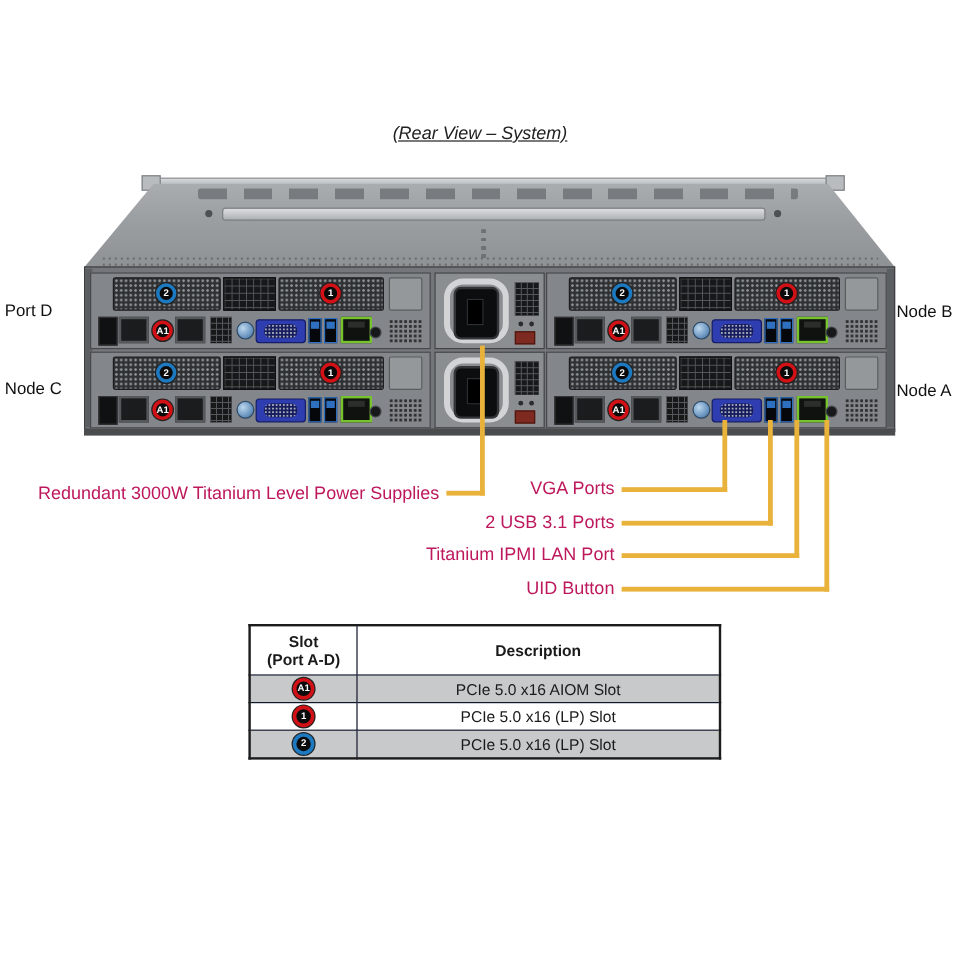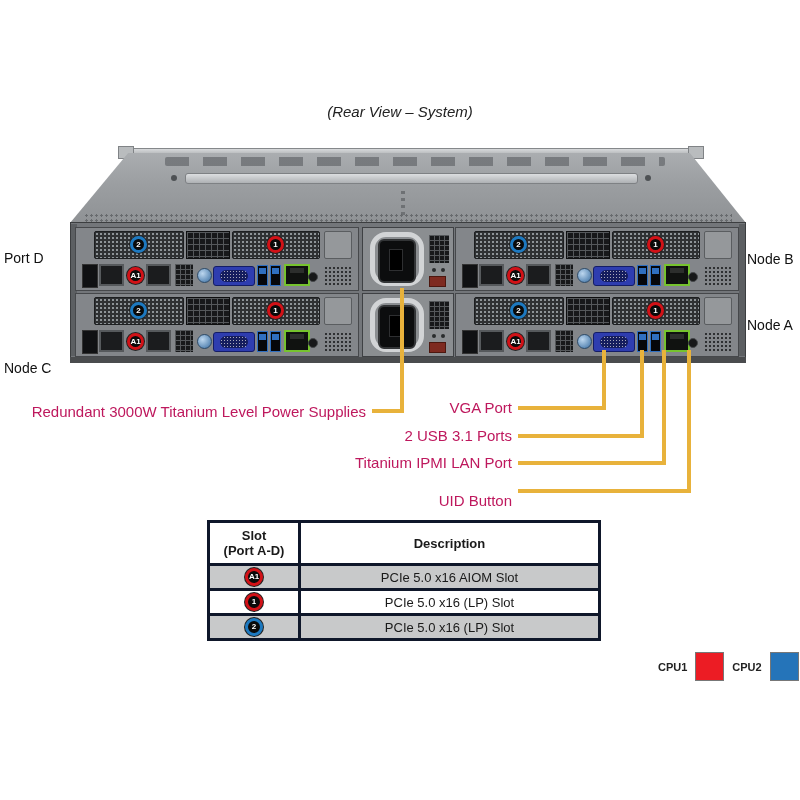--- a/index.html
+++ b/index.html
@@ -5,21 +5,21 @@
   :root{
     --callout-line:#E8B23B; --badge-red:#D21117; --badge-blue:#1D79C0;
     --lan-green:#76C32E; --table-row-gray:#C8C9CA;
   }
   html,body{margin:0;padding:0;background:#fff;}
   .canvas{position:relative;width:800px;height:800px;background:#fff;overflow:hidden;
           font-family:"Liberation Sans",sans-serif;color:#1a1a1a;}
   .abs{position:absolute;}
 
   
-  .title{left:0;right:0;top:103px;text-align:center;font-size:15px;font-style:italic;color:#222;}
+  .title{left:0;right:0;top:103px;text-align:center;font-size:15px;font-style:italic;color:#222;text-decoration:underline;}
 
   
   .nodelabel{font-size:14px;color:#111;width:70px;}
 
   
   .rail{left:126px;top:148px;width:568px;height:7px;background:linear-gradient(#d7d9db,#a9acae);
         border:1px solid #85888b;}
   .rail-tab{top:146px;width:14px;height:11px;background:#b9bcbe;border:1px solid #808386;}
   .lid{left:70px;top:153px;width:676px;height:70px;
        clip-path:polygon(8.6% 0,91.7% 0,100% 100%,0 100%);
@@ -98,21 +98,21 @@
   .psu-led{position:absolute;top:40px;width:4px;height:4px;border-radius:50%;background:#2a2c2e;}
   .psu-latch{position:absolute;left:66px;top:48px;width:15px;height:9px;background:#7e2a20;border:1px solid #4d170f;}
 
   
   .cl{background:var(--callout-line);}
   .cl-label{font-size:15px;color:#be185d;white-space:nowrap;}
   .cl-right{right:288px;text-align:right;}
 
   
   .slot-table{left:207px;top:520px;width:394px;border-collapse:collapse;font-size:13px;}
-  .slot-table th,.slot-table td{border:3px solid #0f172a;padding:0;text-align:center;}
+  .slot-table th,.slot-table td{border:1px solid #0f172a;padding:0;text-align:center;}
   .slot-table{border:2px solid #1c1c1c;}
   .col-slot{width:88px;}
   .th-cell{height:40px;text-align:center;font-weight:bold;vertical-align:middle;background:#fff;}
   .row-gray td{background:var(--table-row-gray);}
   .row-white td{background:#fff;}
   .td-badge{height:22px;text-align:center;vertical-align:middle;}
   .td-badge .badge{margin:2px auto;width:12px;height:12px;}
   .td-desc{padding-left:10px;vertical-align:middle;}
 
   
@@ -121,21 +121,21 @@
   .lg-swatch{width:27px;height:27px;border:1px solid #777;}
 </style>
 </head>
 <body>
 
 <div class="canvas">
 
   <div class="abs title">(Rear View – System)</div>
 
   <div class="abs nodelabel" style="left:4px;top:250px;">Port D</div>
-  <div class="abs nodelabel" style="left:4px;top:315px;margin-top:45px;">Node C</div>
+  <div class="abs nodelabel" style="left:4px;top:315px;">Node C</div>
   <div class="abs nodelabel" style="left:747px;top:251px;">Node B</div>
   <div class="abs nodelabel" style="left:747px;top:317px;">Node A</div>
 
   <div class="abs rail"></div>
   <div class="abs rail-tab" style="left:118px;"></div>
   <div class="abs rail-tab" style="left:688px;"></div>
   <div class="abs lid">
     <div class="abs lid-vents"></div>
     <div class="abs lid-handle"></div>
     <div class="abs lid-screw" style="left:15%;"></div>
@@ -271,24 +271,24 @@
   <div class="abs cl" style="left:602px;top:350px;width:4px;height:60px;"></div>
   <div class="abs cl" style="left:518px;top:406px;width:88px;height:4px;"></div>
   <div class="abs cl" style="left:640px;top:350px;width:4px;height:88px;"></div>
   <div class="abs cl" style="left:518px;top:434px;width:126px;height:4px;"></div>
   <div class="abs cl" style="left:662px;top:350px;width:4px;height:115px;"></div>
   <div class="abs cl" style="left:518px;top:461px;width:148px;height:4px;"></div>
   <div class="abs cl" style="left:687px;top:350px;width:4px;height:143px;"></div>
   <div class="abs cl" style="left:518px;top:489px;width:173px;height:4px;"></div>
 
   <div class="abs cl-label" style="right:434px;top:403px;">Redundant 3000W Titanium Level Power Supplies</div>
-  <div class="abs cl-label cl-right" style="top:399px;">VGA Port</div>
+  <div class="abs cl-label cl-right" style="top:399px;">VGA Ports</div>
   <div class="abs cl-label cl-right" style="top:427px;">2 USB 3.1 Ports</div>
   <div class="abs cl-label cl-right" style="top:454px;">Titanium IPMI LAN Port</div>
-  <div class="abs cl-label cl-right" style="top:492px;">UID Button</div>
+  <div class="abs cl-label cl-right" style="top:482px;">UID Button</div>
 
   <table class="abs slot-table">
     <tbody>
         <tr>
       <th class="th-cell col-slot">
         <div>Slot</div>
         <div>(Port A-D)</div>
       </th>
       <th class="th-cell">Description</th>
     </tr>
@@ -306,20 +306,14 @@
     </tr>
     <tr class="row-gray">
       <td class="td-badge">
         <div class="badge" style="border-color: rgb(29, 121, 192);">2</div>
       </td>
       <td class="td-desc">PCIe 5.0 x16 (LP) Slot</td>
     </tr>
   </tbody>
     </table>
 
-  <div class="abs legend">
-    <span class="lg-label">CPU1</span>
-    <span class="lg-swatch" style="background: rgb(236, 28, 36);"></span>
-    <span class="lg-label">CPU2</span>
-    <span class="lg-swatch" style="background: rgb(37, 116, 185);"></span>
-  </div>
 
 </div>
 
 </body></html>

